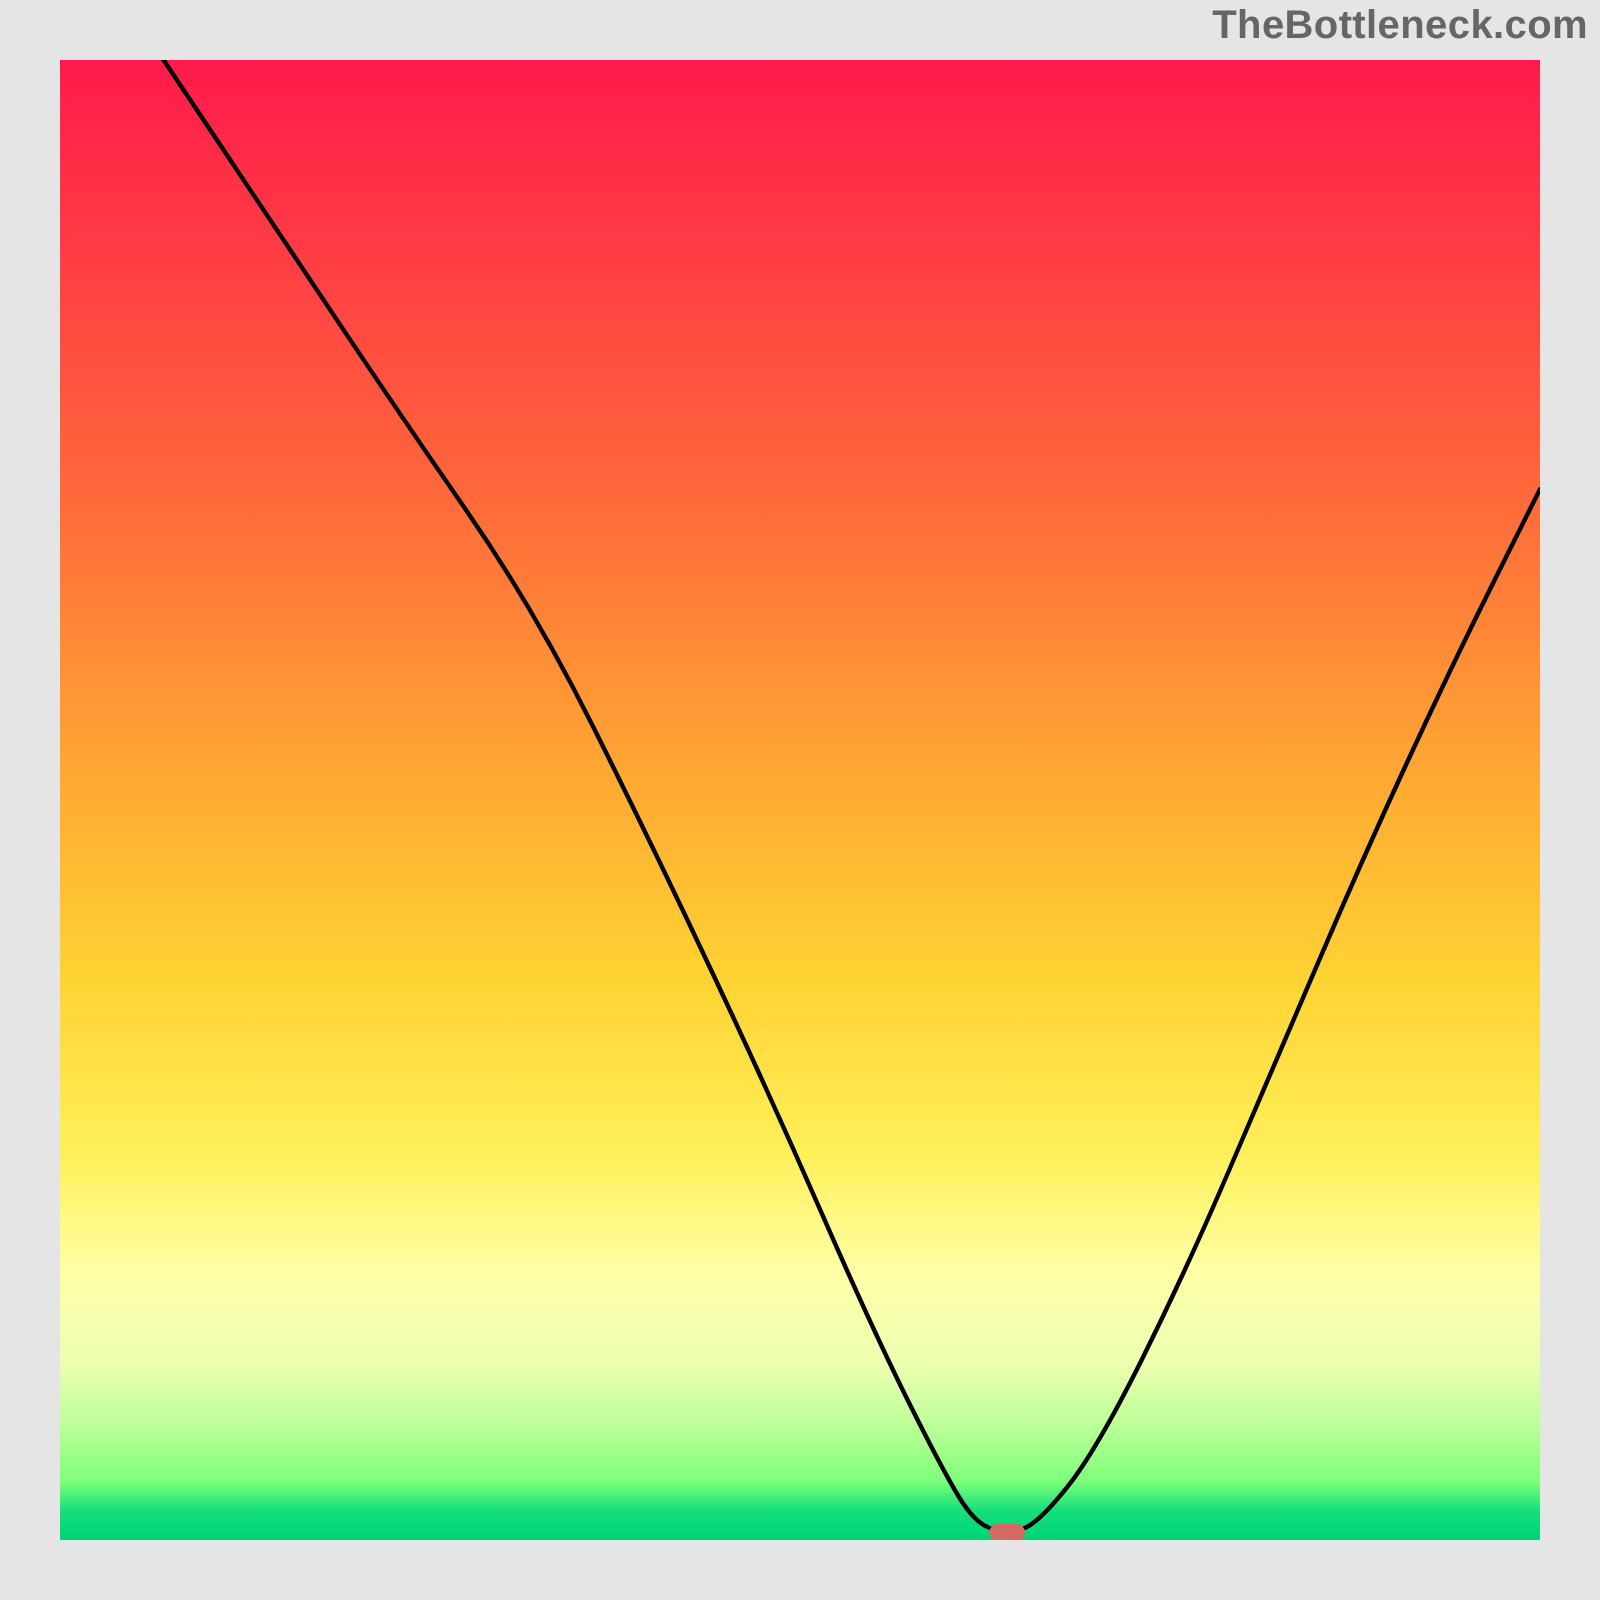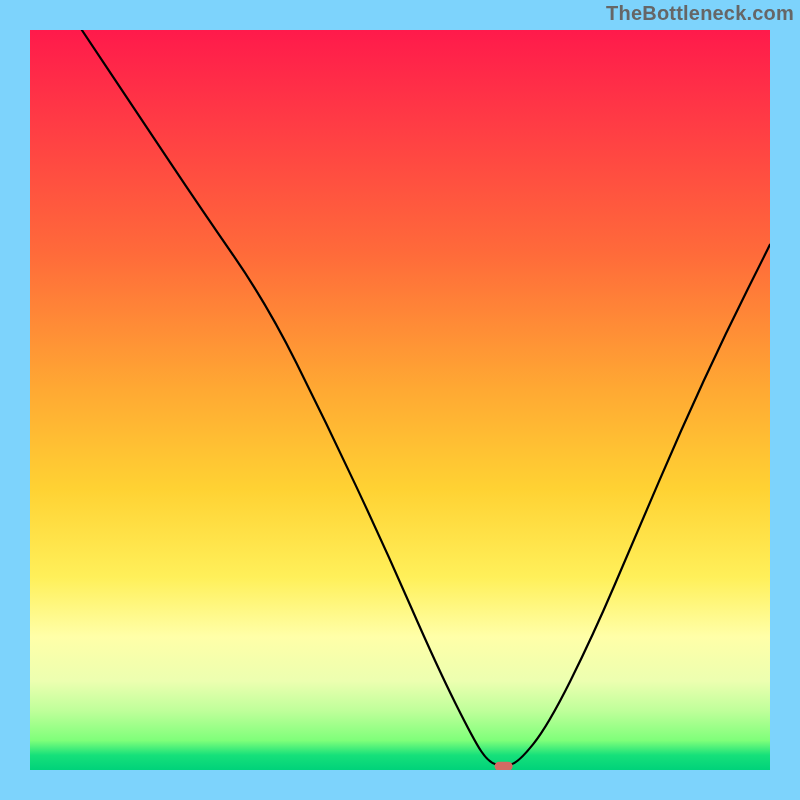--- a/index.html
+++ b/index.html
@@ -7,21 +7,21 @@
     padding: 0;
     width: 800px;
     height: 800px;
     background: #000;
     font-family: Arial, Helvetica, sans-serif;
   }
   .frame {
     position: relative;
     width: 800px;
     height: 800px;
-    background: #7dd3fc;
+    background: #e5e5e5;
   }
   .watermark {
     position: absolute;
     top: 2px;
     right: 6px;
     color: #666;
     font-size: 20px;
     font-weight: 600;
     letter-spacing: 0.2px;
     z-index: 10;

